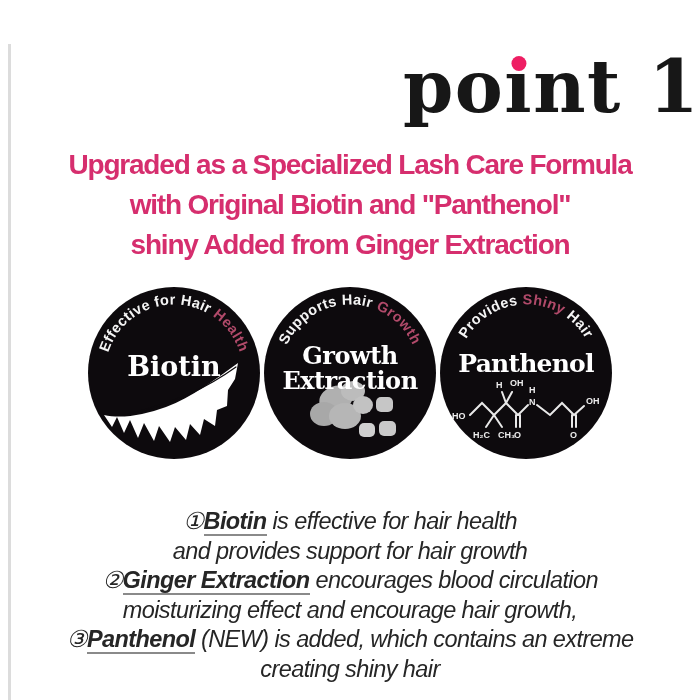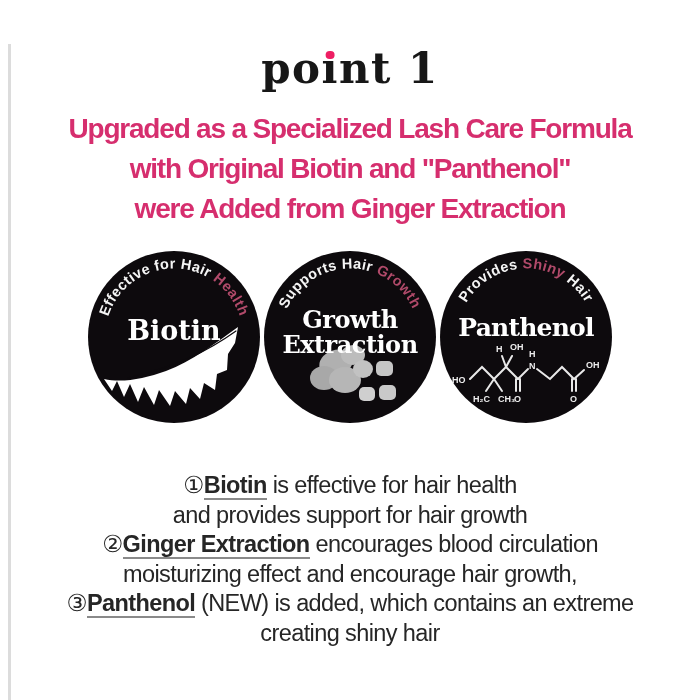--- a/index.html
+++ b/index.html
@@ -13,22 +13,22 @@
     --title-black:#171717;
     --badge-white:#f5f5f5;
   }
   *{box-sizing:border-box;margin:0;padding:0;}
   html,body{width:700px;height:700px;overflow:hidden;background:#fff;}
   body{font-family:"Liberation Sans",sans-serif;}
   .canvas{position:relative;width:700px;height:700px;background:#ffffff;}
   .edge-line{position:absolute;left:8px;top:0;bottom:0;width:3px;background:var(--edge-line);}
 
   
-  .title{margin-top:44px;text-align:center;font-family:"DejaVu Serif","Liberation Serif",serif;
-         font-weight:700;font-size:42px;letter-spacing:1.5px;color:var(--title-black);}
+  .title{margin-top:44px;text-align:right;font-family:"DejaVu Serif","Liberation Serif",serif;
+         font-weight:700;font-size:72px;letter-spacing:1.5px;color:var(--title-black);}
   .i-wrap{position:relative;display:inline-block;}
   .i-dot{position:absolute;left:50%;transform:translateX(-50%);bottom:0.80em;
          width:0.21em;height:0.21em;border-radius:50%;background:var(--title-dot);}
 
   
   .headline{margin-top:16px;text-align:center;font-weight:700;font-size:28px;
             line-height:40px;letter-spacing:-1.2px;color:var(--accent-pink);}
 
   
   .badges{margin-top:22px;display:flex;justify-content:center;gap:4px;}
@@ -43,35 +43,35 @@
   .badge--biotin  .badge-name{top:64px;font-size:27px;}
   .badge--ginger  .badge-name{top:56px;font-size:24px;line-height:1.06;letter-spacing:-0.5px;}
   .badge--panthenol .badge-name{top:62px;font-size:25px;letter-spacing:-0.8px;}
   .badge-name span{display:block;}
   .badge-name span:empty{display:none;}
   .mol-label{font-family:"Liberation Sans",sans-serif;font-size:9px;font-weight:700;fill:#ededed;}
   .mol-bond{stroke:#e9e9e9;stroke-width:2;fill:none;stroke-linecap:round;}
 
   
   .desc{margin-top:48px;text-align:center;font-size:23.5px;line-height:29.5px;
-        letter-spacing:-0.6px;color:var(--body-text);}
+        letter-spacing:-0.6px;color:var(--body-text);font-style:italic;}
   .term{font-weight:700;border-bottom:2px solid var(--underline-gray);padding-bottom:0px;}
 </style>
 </head>
 <body>
 
 <div class="canvas">
   <div class="edge-line"></div>
 
   <h1 class="title"><span>po</span><span class="i-wrap"><span class="i-dot"></span><span>ı</span></span><span>nt 1</span></h1>
 
   <div class="headline">
     <div>Upgraded as a Specialized Lash Care Formula</div>
     <div>with Original Biotin and "Panthenol"</div>
-    <div>were Added from Ginger Extraction</div>
+    <div>shiny Added from Ginger Extraction</div>
   </div>
 
   <div class="badges">
 
     <div class="badge badge--biotin">
       <svg viewBox="0 0 172 172">
         <circle class="badge-bg" cx="86" cy="86" r="86"></circle>
         <defs>
             <path id="arc1" d="M 17.3 80 A 69 69 0 0 1 154.7 80"></path>
           </defs>

